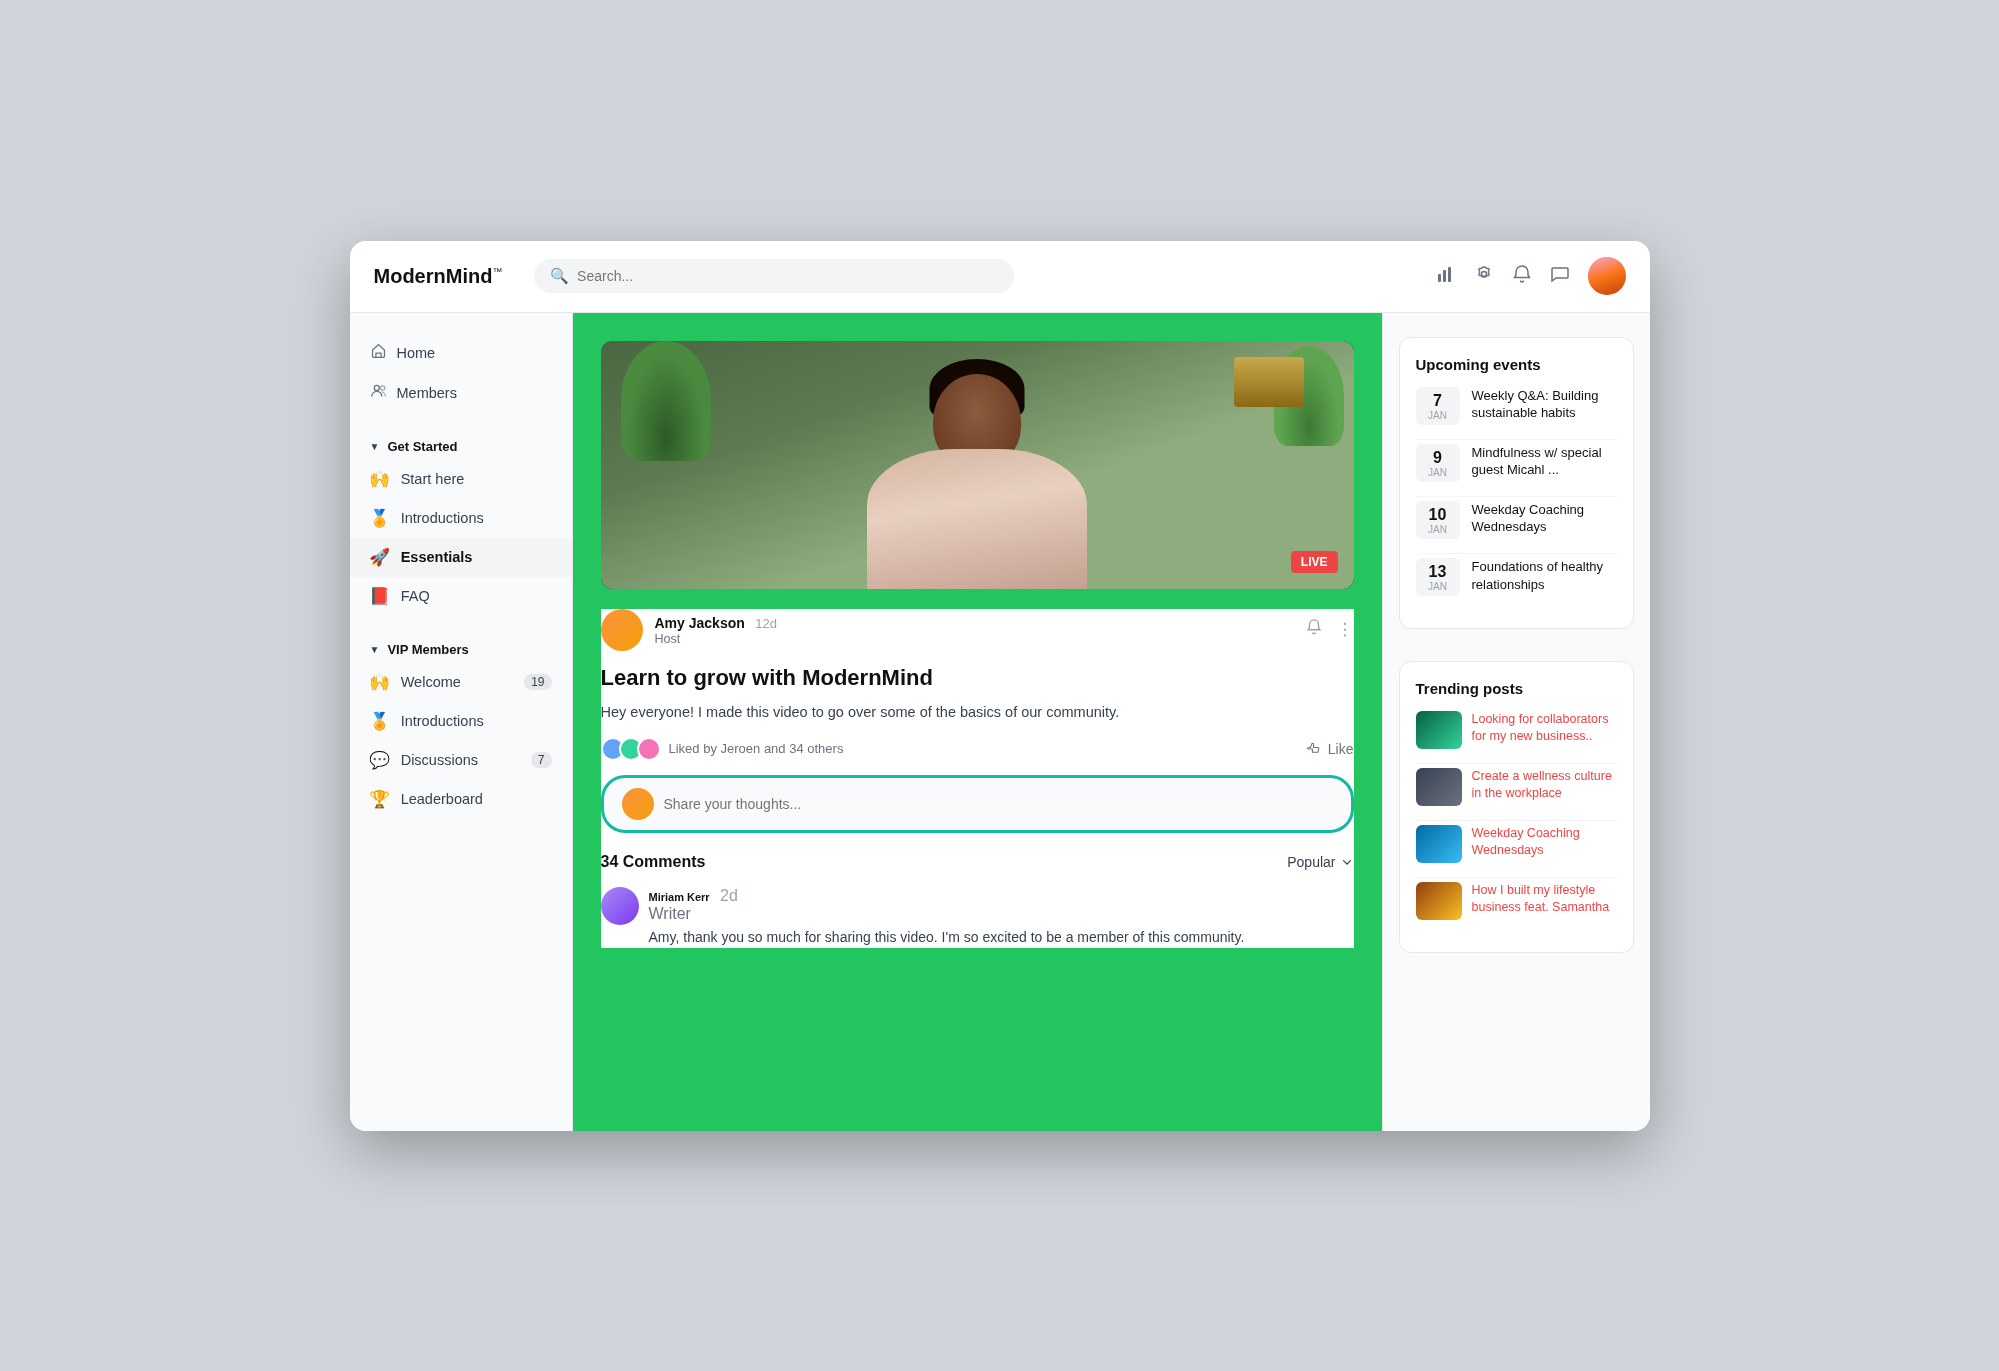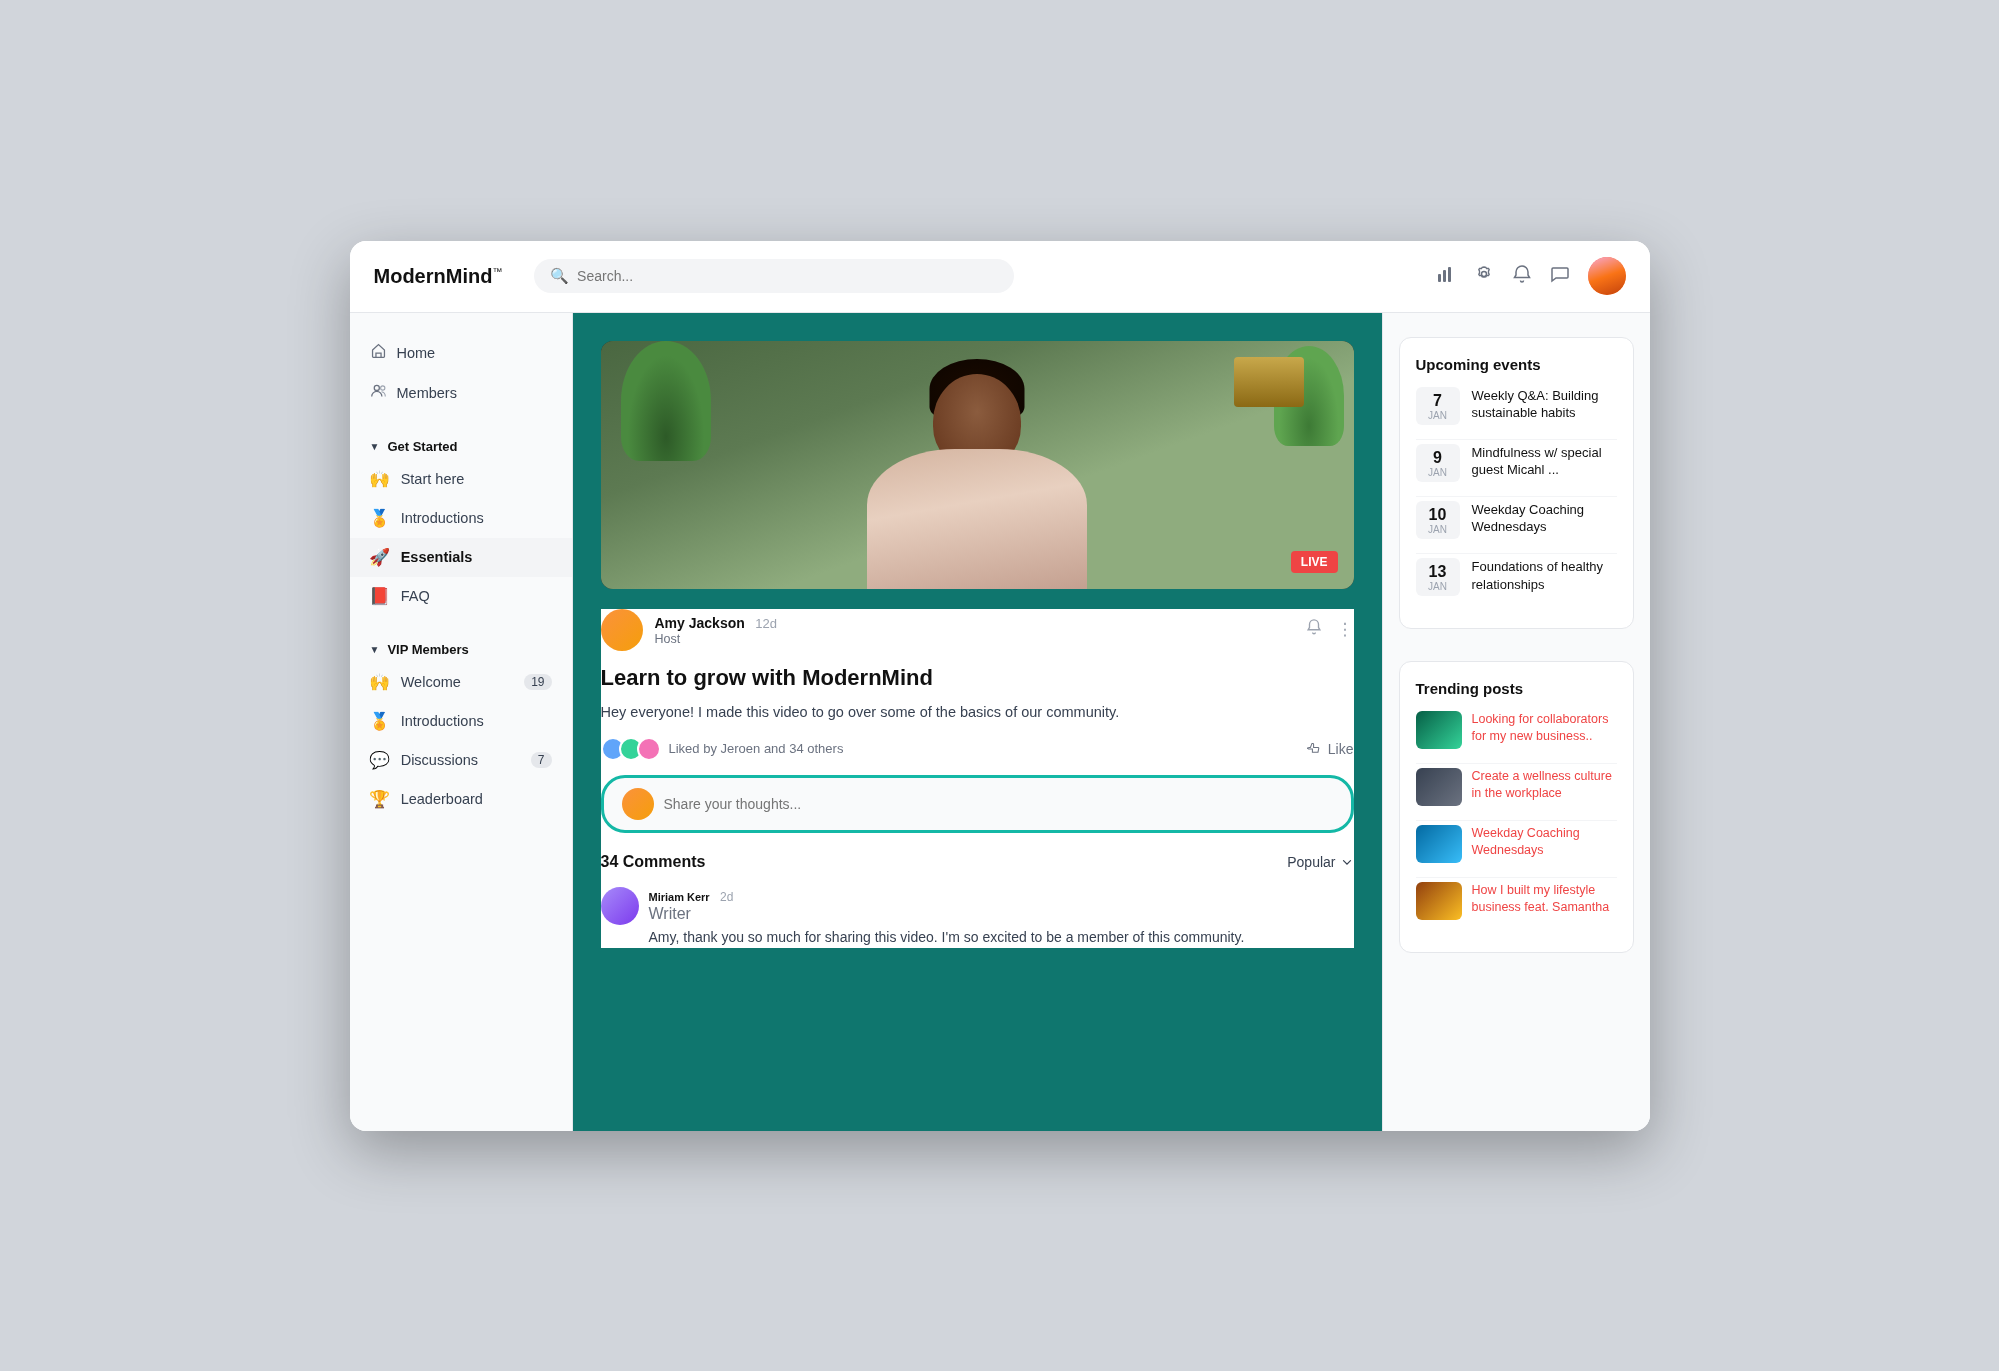--- a/index.html
+++ b/index.html
@@ -139,21 +139,21 @@
       border-radius: 10px;
       padding: 1px 7px;
       font-size: 12px;
       color: #374151;
       font-weight: 500;
     }
     
     .content {
       flex: 1;
       overflow-y: auto;
-      background: #0f766e;
+      background: #22c55e;
       padding: 28px 28px;
     }
     
     .video-container {
       width: 100%;
       height: 248px;
       border-radius: 12px;
       overflow: hidden;
       position: relative;
       background: #1a1a2e;
@@ -266,21 +266,21 @@
     .comment-item { display: flex; gap: 10px; }
     .comment-avatar2 {
       width: 38px;
       height: 38px;
       border-radius: 50%;
       background: linear-gradient(135deg, #a78bfa, #7c3aed);
       flex-shrink: 0;
     }
     .comment-body {}
     .comment-author { font-size: 11px; font-weight: 600; color: #111; margin-top: 36px; }
-    .comment-time { font-size: 12px; color: #9ca3af; margin-left: 6px; font-weight: 400; }
+    .comment-time { font-size: 16px; color: #9ca3af; margin-left: 6px; font-weight: 400; }
     .comment-role { font-size: 16px; color: #6b7280; margin-bottom: 4px; }
     .comment-text { font-size: 14px; color: #374151; line-height: 1.5; }
     
     .right-sidebar {
       width: 268px;
       background: #f9fafb;
       border-left: 1px solid #e5e7eb;
       padding: 24px 16px;
       overflow-y: auto;
       flex-shrink: 0;

